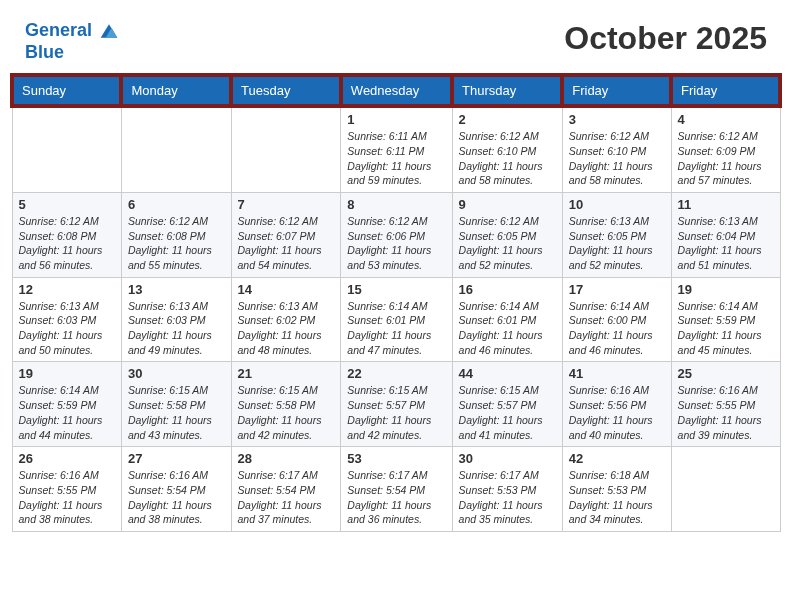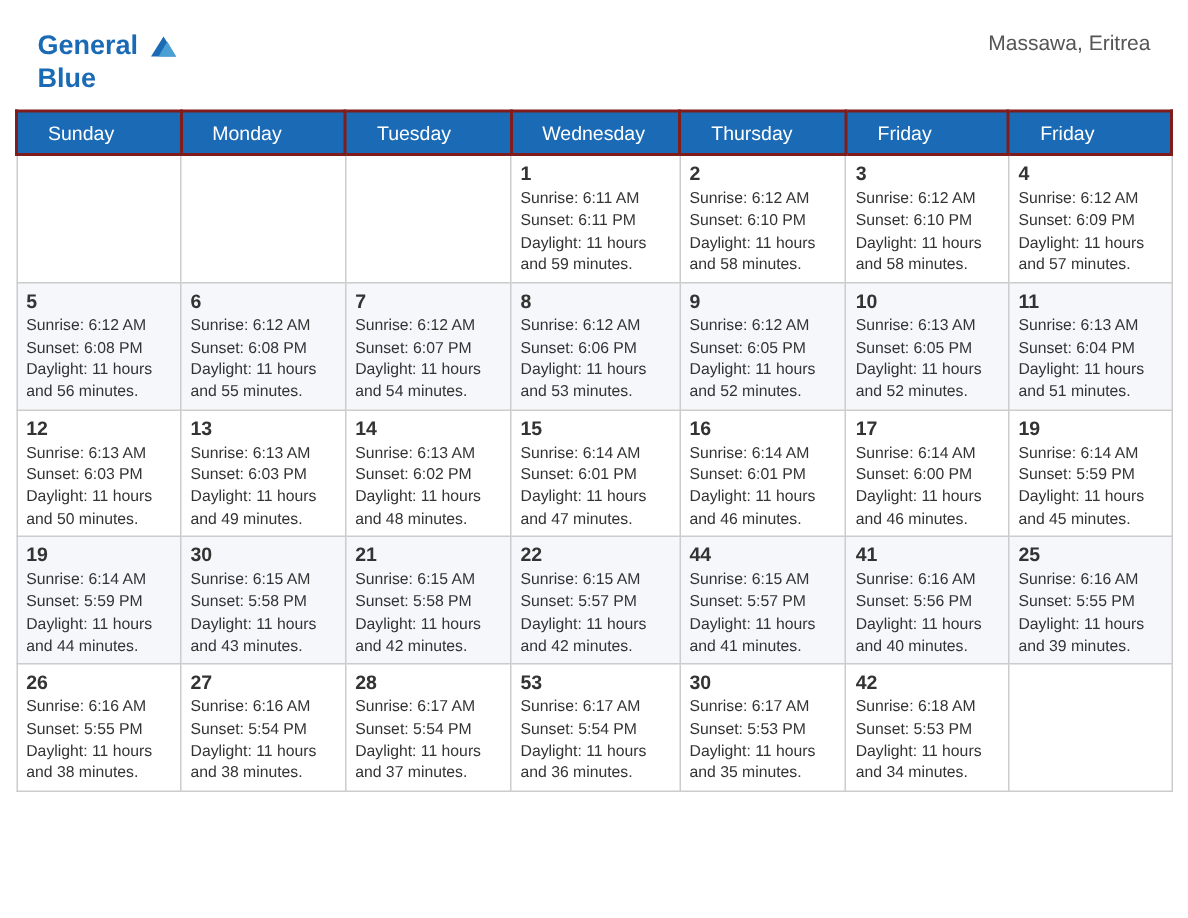--- a/index.html
+++ b/index.html
@@ -48,24 +48,24 @@
     }
     .calendar {
       width: 100%;
       border-collapse: collapse;
       margin-top: 5px;
     }
     .calendar th {
       background-color: #1a6ab5;
       color: white;
       text-align: left;
-      padding: 6px 20px;
+      padding: 6px 8px;
       font-size: 13px;
       font-weight: normal;
-      border: 2px solid #7f1d1d;
+      border: 4px solid #7f1d1d;
     }
     .calendar td {
       vertical-align: top;
       border: 1px solid #ccc;
       padding: 4px 6px;
       width: 113px;
       min-height: 80px;
       background: #fff;
     }
     .calendar tr:nth-child(even) td {
@@ -75,20 +75,21 @@
       font-size: 13px;
       font-weight: bold;
       color: #333;
       display: block;
       margin-bottom: 2px;
     }
     .day-info {
       font-size: 10.5px;
       color: #333;
       line-height: 1.4;
+      font-style: italic;
     }
     .empty-cell {
       background: #f9f9f9;
     }
     .calendar tr:nth-child(even) .empty-cell {
       background: #efefef;
     }
   </style>
 </head>
 <body>
@@ -100,21 +101,21 @@
         <span>General</span>
         <svg class="logo-icon" viewBox="0 0 24 24" style="display:inline;vertical-align:middle;">
           <polygon points="2,20 12,4 22,20" fill="#1a6ab5"></polygon>
           <polygon points="8,20 15,8 22,20" fill="#4a9fd4"></polygon>
         </svg>
       </div>
       <div class="logo-text" style="color:#1a6ab5;">Blue</div>
     </div>
   </div>
   <div class="title-area">
-    <div class="subtitle">Massawa, Eritrea</div>
+    <div class="month-title">October 2025</div>
   </div>
 </div>
 
 <table class="calendar">
   <thead>
     <tr>
       <th>Sunday</th>
       <th>Monday</th>
       <th>Tuesday</th>
       <th>Wednesday</th>

